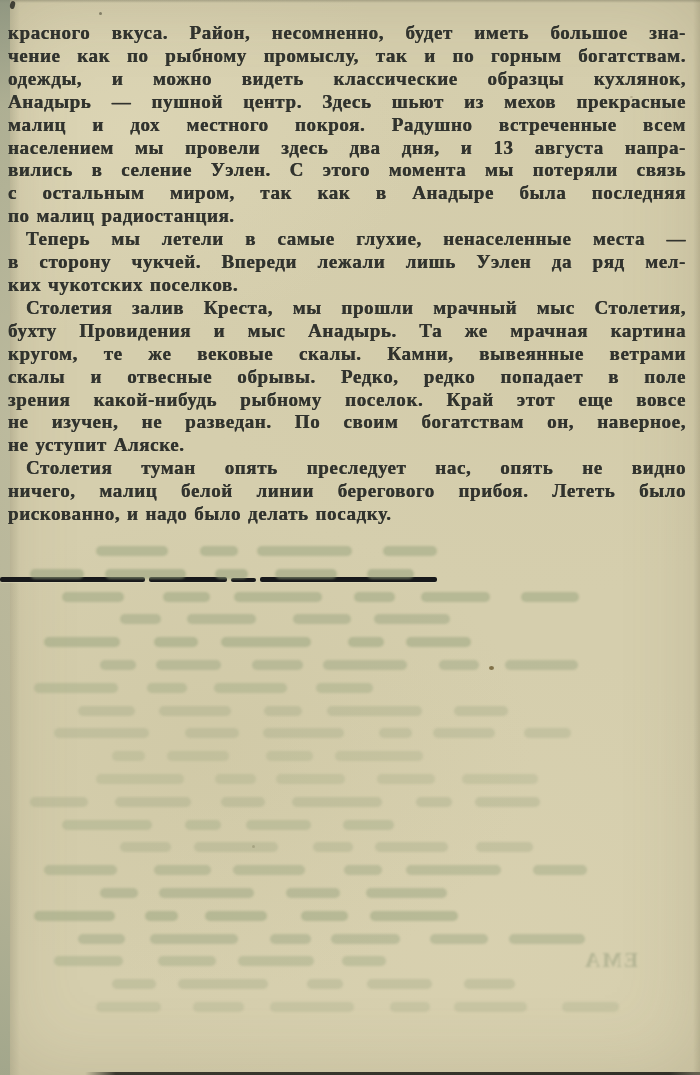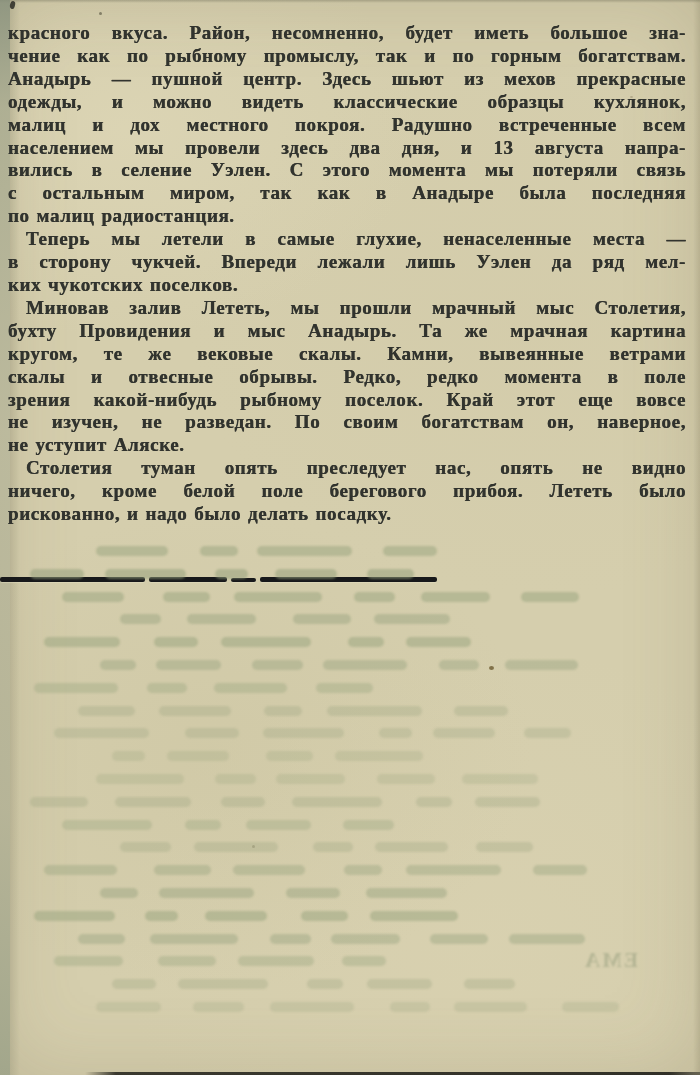--- a/index.html
+++ b/index.html
@@ -110,39 +110,39 @@
   <div class="edge-bottom"></div>
   <div class="corner-mark"></div>
   <div class="speck s1"></div>
   <div class="speck s2"></div>
   <div class="speck s3"></div>
   <div class="speck s4"></div>
 
   <div class="text-block" id="text-block">
       <div class="line">красного вкуса. Район, несомненно, будет иметь большое зна-</div>
       <div class="line">чение как по рыбному промыслу, так и по горным богатствам.</div>
+      <div class="line">одежды, и можно видеть классические образцы кухлянок,</div>
       <div class="line">Анадырь — пушной центр. Здесь шьют из мехов прекрасные</div>
-      <div class="line">одежды, и можно видеть классические образцы кухлянок,</div>
       <div class="line">малиц и дох местного покроя. Радушно встреченные всем</div>
       <div class="line">населением мы провели здесь два дня, и 13 августа напра-</div>
       <div class="line">вились в селение Уэлен. С этого момента мы потеряли связь</div>
       <div class="line">с остальным миром, так как в Анадыре была последняя</div>
       <div class="line last">по малиц радиостанция.</div>
       <div class="line ind">Теперь мы летели в самые глухие, ненаселенные места —</div>
       <div class="line">в сторону чукчей. Впереди лежали лишь Уэлен да ряд мел-</div>
       <div class="line last">ких чукотских поселков.</div>
-      <div class="line ind">Миновав залив Лететь, мы прошли мрачный мыс Столетия,</div>
+      <div class="line ind">Столетия залив Креста, мы прошли мрачный мыс Столетия,</div>
       <div class="line">бухту Провидения и мыс Анадырь. Та же мрачная картина</div>
       <div class="line">кругом, те же вековые скалы. Камни, вывеянные ветрами</div>
-      <div class="line">скалы и отвесные обрывы. Редко, редко момента в поле</div>
+      <div class="line">скалы и отвесные обрывы. Редко, редко попадает в поле</div>
       <div class="line">зрения какой-нибудь рыбному поселок. Край этот еще вовсе</div>
       <div class="line">не изучен, не разведан. По своим богатствам он, наверное,</div>
       <div class="line last">не уступит Аляске.</div>
       <div class="line ind">Столетия туман опять преследует нас, опять не видно</div>
-      <div class="line">ничего, кроме белой поле берегового прибоя. Лететь было</div>
+      <div class="line">ничего, малиц белой линии берегового прибоя. Лететь было</div>
       <div class="line last">рискованно, и надо было делать посадку.</div>
     </div>
 
   <div class="rule">
     <span class="r1"></span>
     <span class="r2"></span>
     <span class="r3"></span>
     <span class="r4"></span>
   </div>
 

